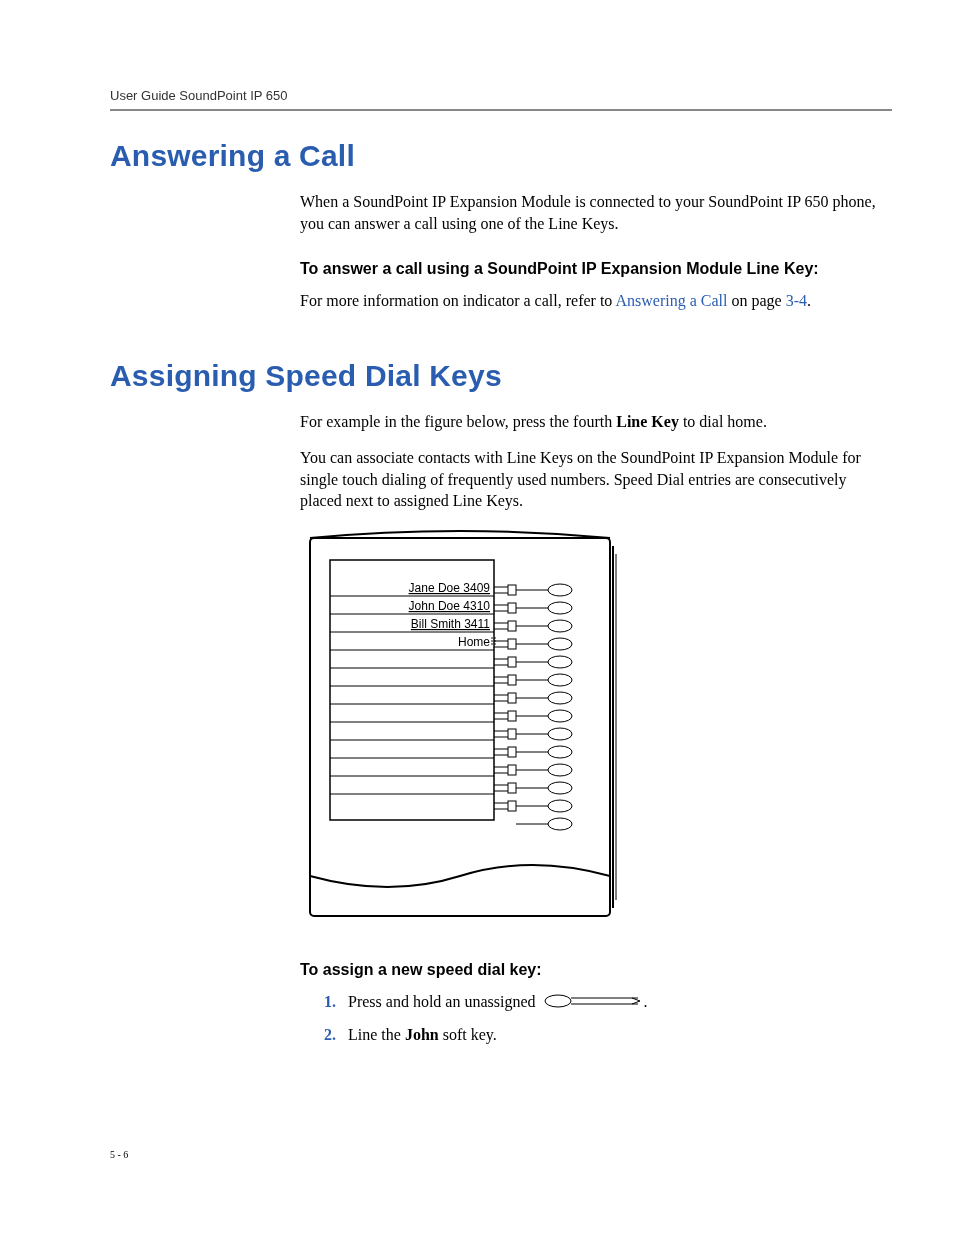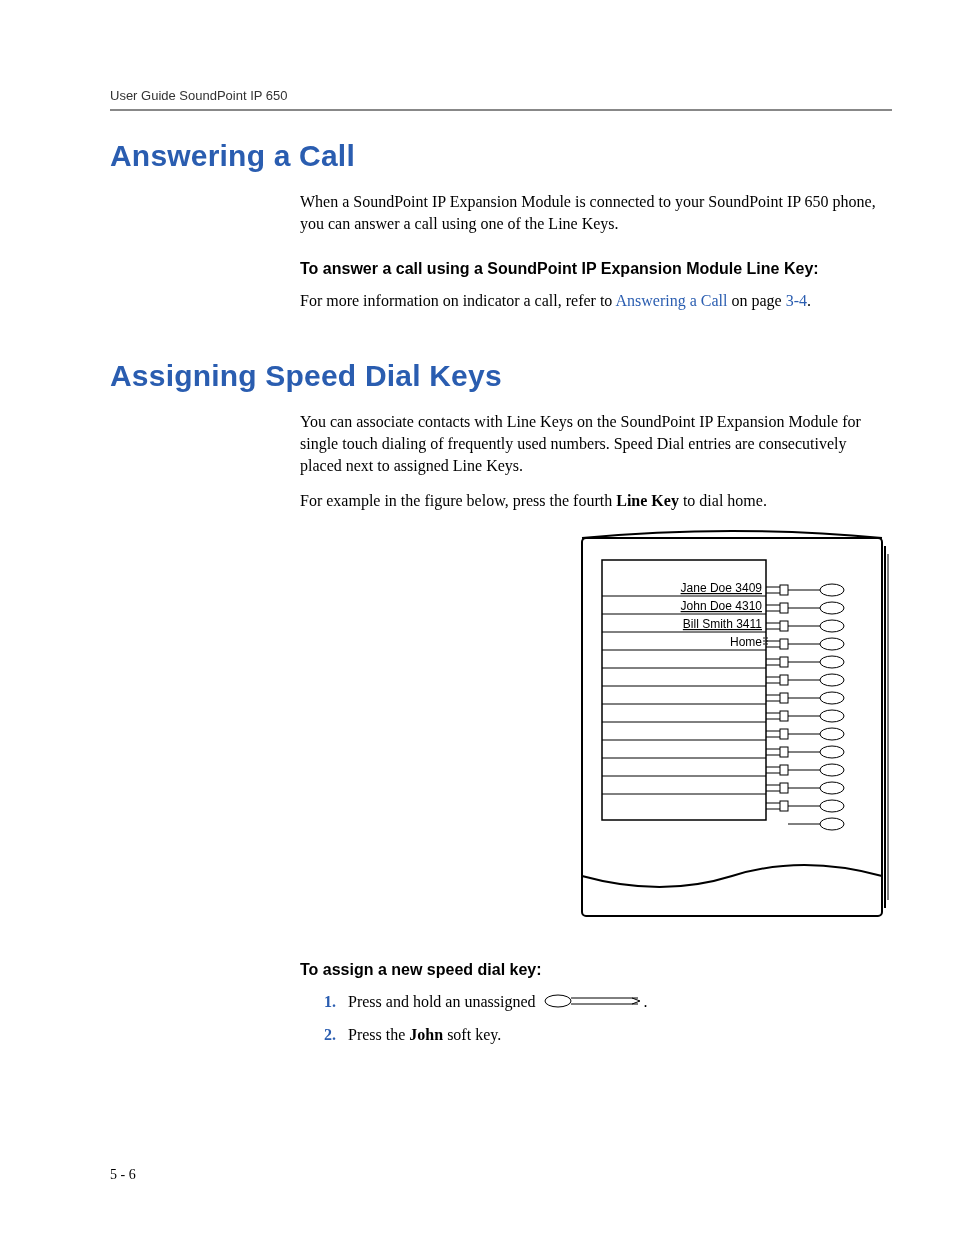--- a/index.html
+++ b/index.html
@@ -64,28 +64,28 @@
     margin: 6px 0 0 0;
     padding-left: 24px;
   }
   .ol .num {
     font-weight: 700;
     color: #2a5db0;
     display: inline-block;
     width: 20px;
   }
   .figure-wrap {
-    text-align: right;
+    text-align: left;
     margin: 14px 0 28px 0;
   }
   .page-num {
     position: absolute;
-    bottom: 52px;
+    bottom: 75px;
     left: 110px;
-    font-size: 14px;
+    font-size: 10px;
   }
   .line-entry { font-family: Arial, sans-serif; font-size:12px; text-anchor:end; }
 </style>
 </head>
 <body>
 
 <div class="page">
 
   <div class="running-head">User Guide SoundPoint IP 650</div>
   <hr class="hr">
@@ -99,25 +99,25 @@
 
 
     <p>
       <span>For more information on indicator a call, refer to </span><span class="link">Answering a Call</span><span> on page </span><span class="link">3-4</span><span>.</span>
     </p>
   </div>
 
   <h1 class="section" style="margin-top:48px;">Assigning Speed Dial Keys</h1>
 
   <div class="body-block">
-    <p>You can associate contacts with Line Keys on the SoundPoint IP Expansion Module for single touch dialing of frequently used numbers. Speed Dial entries are consecutively placed next to assigned Line Keys.</p>
-
     <p>
       <span>For example in the figure below, press the fourth </span><b>Line Key</b><span> to dial home.</span>
     </p>
+
+    <p>You can associate contacts with Line Keys on the SoundPoint IP Expansion Module for single touch dialing of frequently used numbers. Speed Dial entries are consecutively placed next to assigned Line Keys.</p>
 
     <div class="figure-wrap">
       <svg width="320" height="400" viewBox="0 0 320 400">
 
         <rect x="10" y="12" width="300" height="378" rx="4" ry="4" fill="#fff" stroke="#000" stroke-width="2"></rect>
 
         <line x1="313" y1="20" x2="313" y2="382" stroke="#000" stroke-width="2"></line>
         <line x1="316" y1="28" x2="316" y2="374" stroke="#000" stroke-width="1"></line>
 
         <path d="M10 12 Q160 -2 310 12" fill="none" stroke="#000" stroke-width="2"></path>
@@ -273,20 +273,20 @@
           <svg width="96" height="14" viewBox="0 0 96 14">
             <ellipse cx="14" cy="7" rx="13" ry="6" fill="none" stroke="#000" stroke-width="1"></ellipse>
             <line x1="27" y1="4" x2="94" y2="4" stroke="#000" stroke-width="1"></line>
             <line x1="27" y1="10" x2="94" y2="10" stroke="#000" stroke-width="1"></line>
             <path d="M88 4 L96 7 L88 10" fill="none" stroke="#000" stroke-width="1"></path>
           </svg>
         </span><span>.</span>
       </div>
       <div style="margin-top:10px;">
         <span class="num">2.</span>
-        <span>Press the </span><b>John</b><span> soft key.</span>
+        <span>Line the </span><b>John</b><span> soft key.</span>
       </div>
     </div>
 
   </div>
 
   <div class="page-num">5 - 6</div>
 </div>
 
 </body></html>

